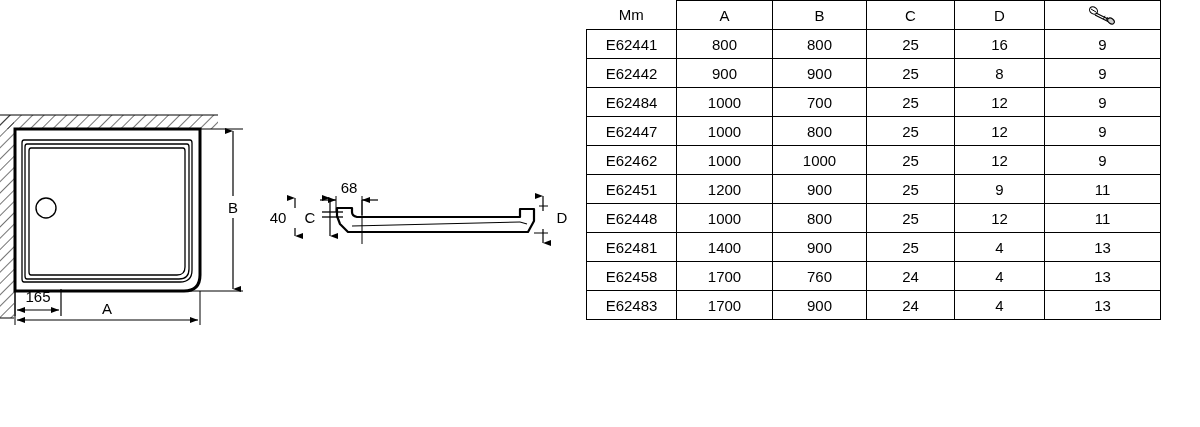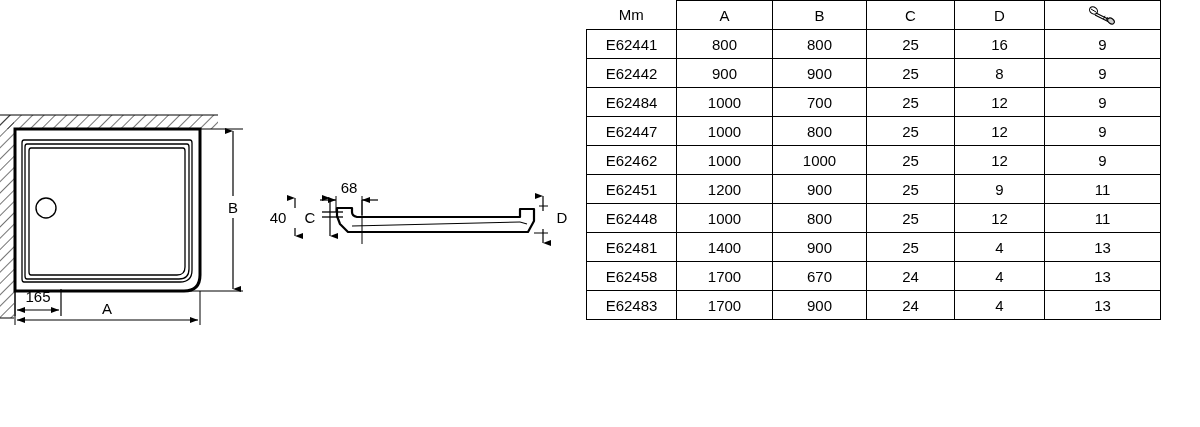--- a/index.html
+++ b/index.html
@@ -309,21 +309,21 @@
         <td>E62481</td>
         <td>1400</td>
         <td>900</td>
         <td>25</td>
         <td>4</td>
         <td>13</td>
       </tr>
       <tr>
         <td>E62458</td>
         <td>1700</td>
-        <td>670</td>
+        <td>760</td>
         <td>24</td>
         <td>4</td>
         <td>13</td>
       </tr>
       <tr>
         <td>E62483</td>
         <td>1700</td>
         <td>900</td>
         <td>24</td>
         <td>4</td>

